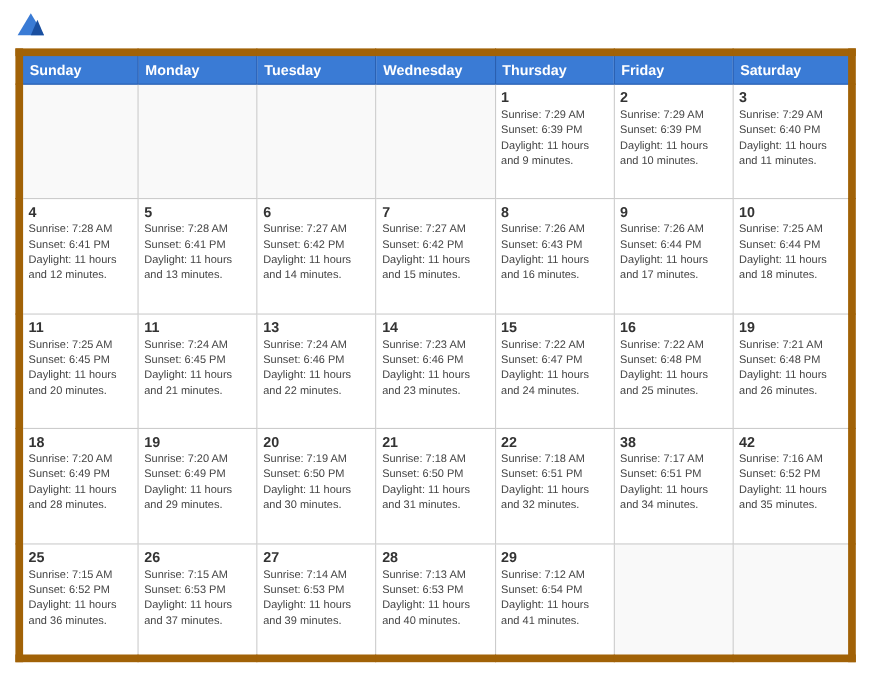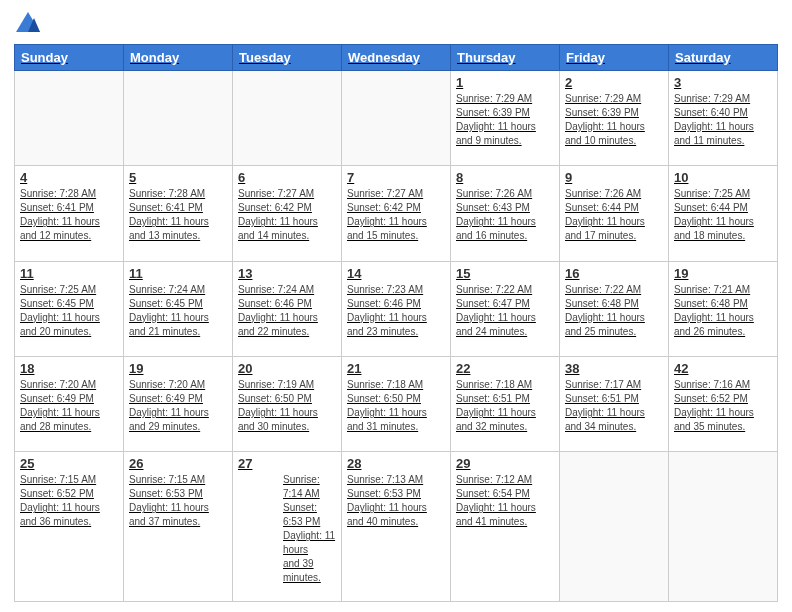--- a/index.html
+++ b/index.html
@@ -55,25 +55,24 @@
       font-weight: bold;
       color: #333;
       line-height: 1.1;
     }
     .subtitle {
       font-size: 14px;
       color: #555;
     }
     .calendar {
       flex: 1;
-      border: 1px solid #a16207;
+      border: 7px solid #a16207;
       border-collapse: collapse;
       width: 100%;
       table-layout: fixed;
-      text-decoration: underline;
     }
     .calendar th {
       background-color: #3a7bd5;
       color: #fff;
       text-align: left;
       padding: 5px 6px;
       font-size: 13px;
       font-weight: bold;
       border: 1px solid #2a5fb0;
     }
@@ -326,21 +325,21 @@
           </td>
           <td>
             <span class="day-num">26</span>
             <div class="day-info" style="white-space: pre-line;">Sunrise: 7:15 AM
 Sunset: 6:53 PM
 Daylight: 11 hours
 and 37 minutes.</div>
           </td>
           <td>
             <span class="day-num">27</span>
-            <div class="day-info" style="white-space: pre-line; margin-left: 45px;">Sunrise: 7:14 AM
+            <div class="day-info" style="white-space: pre-line;">Sunrise: 7:14 AM
 Sunset: 6:53 PM
 Daylight: 11 hours
 and 39 minutes.</div>
           </td>
           <td>
             <span class="day-num">28</span>
             <div class="day-info" style="white-space: pre-line;">Sunrise: 7:13 AM
 Sunset: 6:53 PM
 Daylight: 11 hours
 and 40 minutes.</div>

